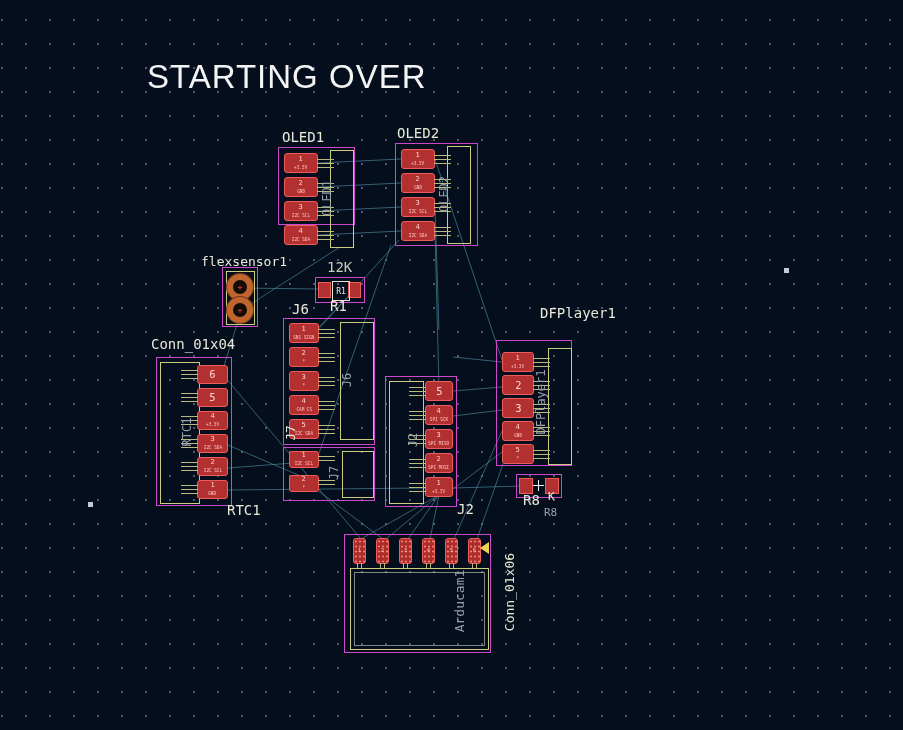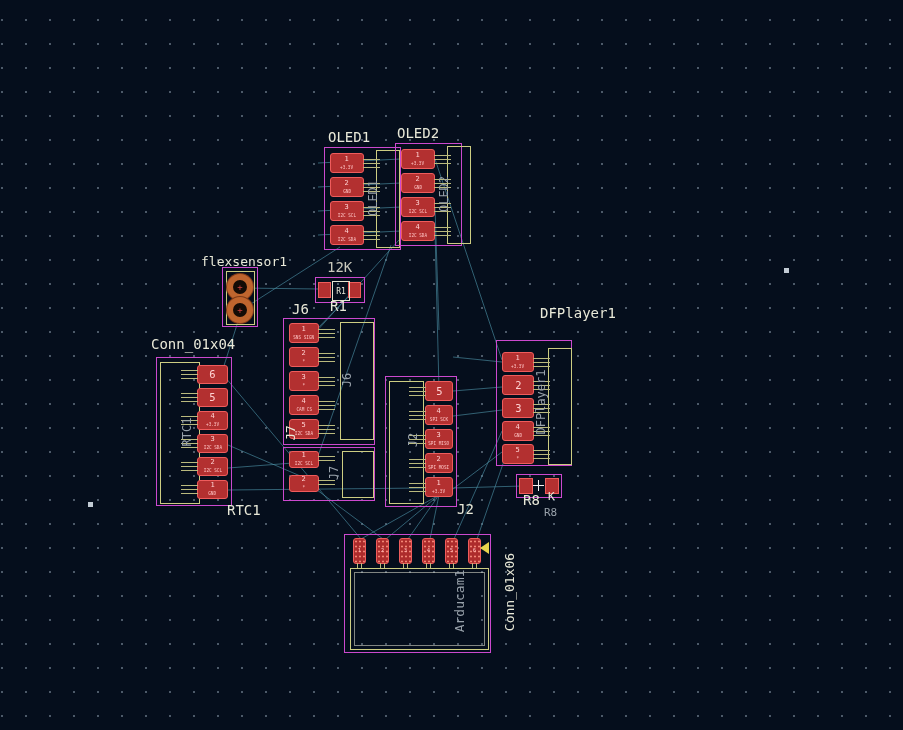--- a/index.html
+++ b/index.html
@@ -93,22 +93,23 @@
       <line x1="505" y1="458" x2="477" y2="539"></line>
       <line x1="317" y1="490" x2="383" y2="539"></line>
       <line x1="453" y1="391" x2="502" y2="387"></line>
       <line x1="453" y1="416" x2="502" y2="410"></line>
       <line x1="453" y1="357" x2="502" y2="362"></line>
     </svg>
 
   <div class="origin" style="left:88px;top:502px;"></div>
   <div class="origin" style="left:784px;top:268px;"></div>
 
-
-  <div class="comp stub-right" style="left:278px;top:147px;width:77px;height:103px;margin-left:46px;">
+  <div class="title">STARTING OVER</div>
+
+  <div class="comp stub-right" style="left:278px;top:147px;width:77px;height:78px;">
     <div class="bb"></div>
     <div class="cy" style="left:52px;top:3px;width:22px;height:96px;"></div>
     <div class="pads" style="left:6px;top:6px;gap:4px;">
         <div class="pad" style="width: 34px; height: 20px;">
           <span class="pnum">1</span>
           <span class="pnet">+3.3V</span>
         </div>
         <div class="pad" style="width: 34px; height: 20px;">
           <span class="pnum">2</span>
           <span class="pnet">GND</span>
@@ -119,21 +120,21 @@
         </div>
         <div class="pad" style="width: 34px; height: 20px;">
           <span class="pnum">4</span>
           <span class="pnet">I2C_SDA</span>
         </div>
       </div>
     <div class="vref" style="left:49px;top:51px;">OLED1</div>
     <div class="lbl" style="left:4px;top:-18px;">OLED1</div>
   </div>
 
-  <div class="comp stub-right" style="left:395px;top:143px;width:67px;height:103px;">
+  <div class="comp stub-right" style="left:395px;top:143px;width:83px;height:103px;">
     <div class="bb"></div>
     <div class="cy" style="left:52px;top:3px;width:22px;height:96px;"></div>
     <div class="pads" style="left:6px;top:6px;gap:4px;">
         <div class="pad" style="width: 34px; height: 20px;">
           <span class="pnum">1</span>
           <span class="pnet">+3.3V</span>
         </div>
         <div class="pad" style="width: 34px; height: 20px;">
           <span class="pnum">2</span>
           <span class="pnet">GND</span>

